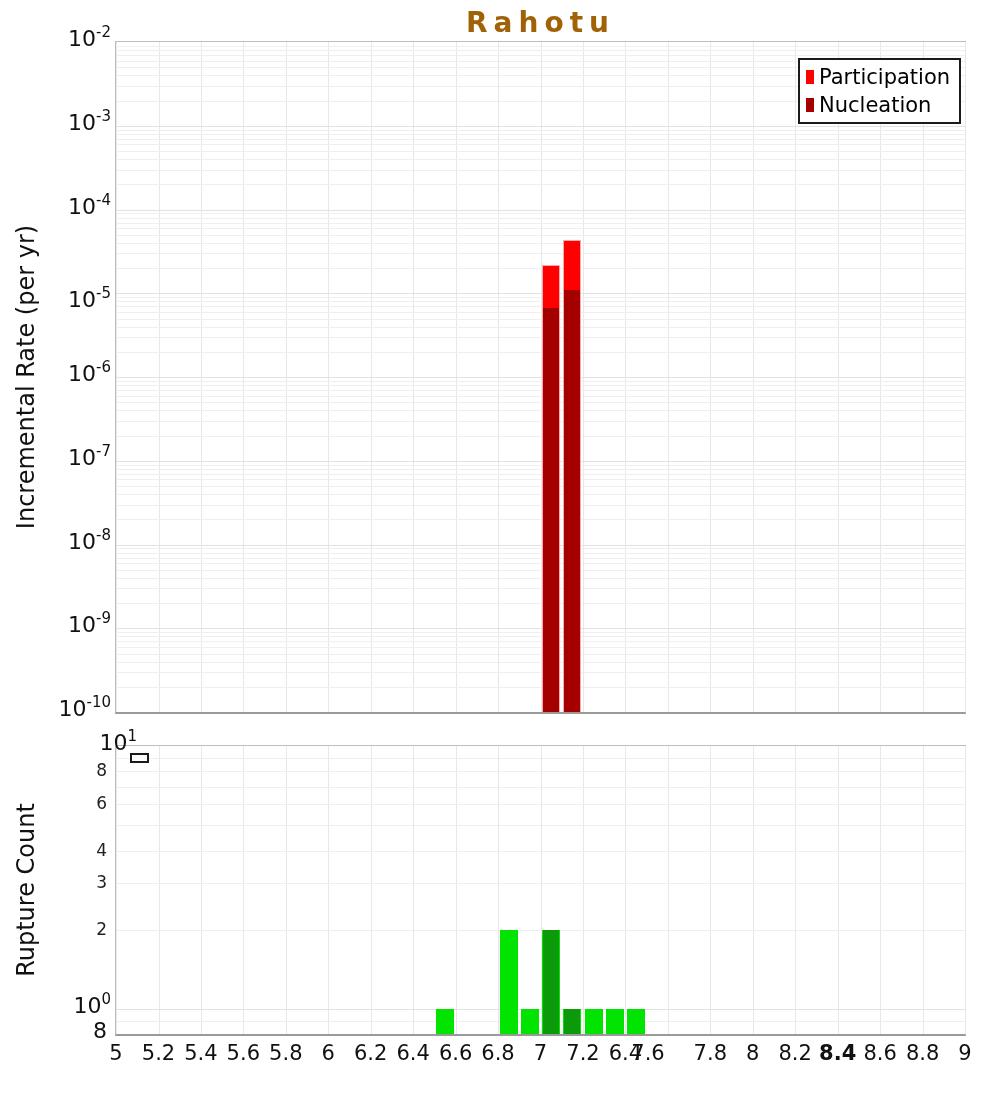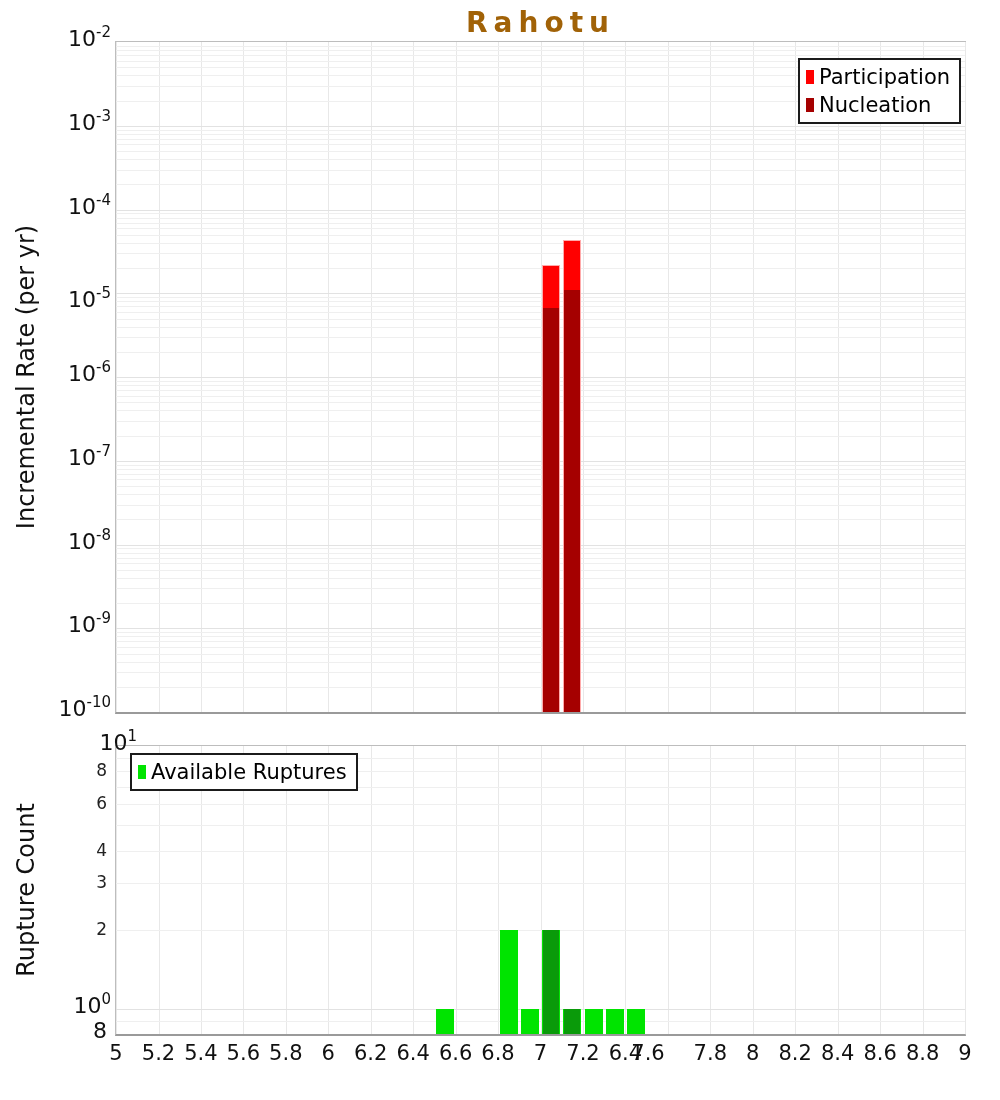--- a/index.html
+++ b/index.html
@@ -200,24 +200,20 @@
       <div class="legend-row">
         <span class="legend-swatch" style="background: rgb(255, 0, 0);"></span>
         <span class="legend-label">Participation</span>
       </div>
       <div class="legend-row">
         <span class="legend-swatch" style="background: rgb(165, 0, 0);"></span>
         <span class="legend-label">Nucleation</span>
       </div>
     </div>
   <div class="legend" id="legend-bottom">
-      <div class="legend-row">
-        <span class="legend-swatch" style="background: rgb(0, 228, 0);"></span>
-        <span class="legend-label">Available Ruptures</span>
-      </div>
     </div>
 
   <div id="ticks-layer">
       <div class="ytick" style="top: 28px;">10<span class="sup">-2</span></div>
       <div class="ytick" style="top: 111.8px;">10<span class="sup">-3</span></div>
       <div class="ytick" style="top: 195.5px;">10<span class="sup">-4</span></div>
       <div class="ytick" style="top: 289px;">10<span class="sup">-5</span></div>
       <div class="ytick" style="top: 363px;">10<span class="sup">-6</span></div>
       <div class="ytick" style="top: 446.8px;">10<span class="sup">-7</span></div>
       <div class="ytick" style="top: 530.5px;">10<span class="sup">-8</span></div>
@@ -241,18 +237,18 @@
       <div class="xtick" style="left: 413.2px;">6.4</div>
       <div class="xtick" style="left: 455.6px;">6.6</div>
       <div class="xtick" style="left: 498px;">6.8</div>
       <div class="xtick" style="left: 540.5px;">7</div>
       <div class="xtick" style="left: 583px;">7.2</div>
       <div class="xtick" style="left: 625.4px;">6.4</div>
       <div class="xtick" style="left: 648px;">7.6</div>
       <div class="xtick" style="left: 710.3px;">7.8</div>
       <div class="xtick" style="left: 752.8px;">8</div>
       <div class="xtick" style="left: 795.2px;">8.2</div>
-      <div class="xtick" style="left: 837.7px;">8.4</div>
+      <div class="xtick" style="left: 837.7px; font-weight: bold;">8.4</div>
       <div class="xtick" style="left: 880.1px;">8.6</div>
       <div class="xtick" style="left: 922.6px;">8.8</div>
       <div class="xtick" style="left: 965px;">9</div>
     </div>
 </div>
 
 </body></html>

